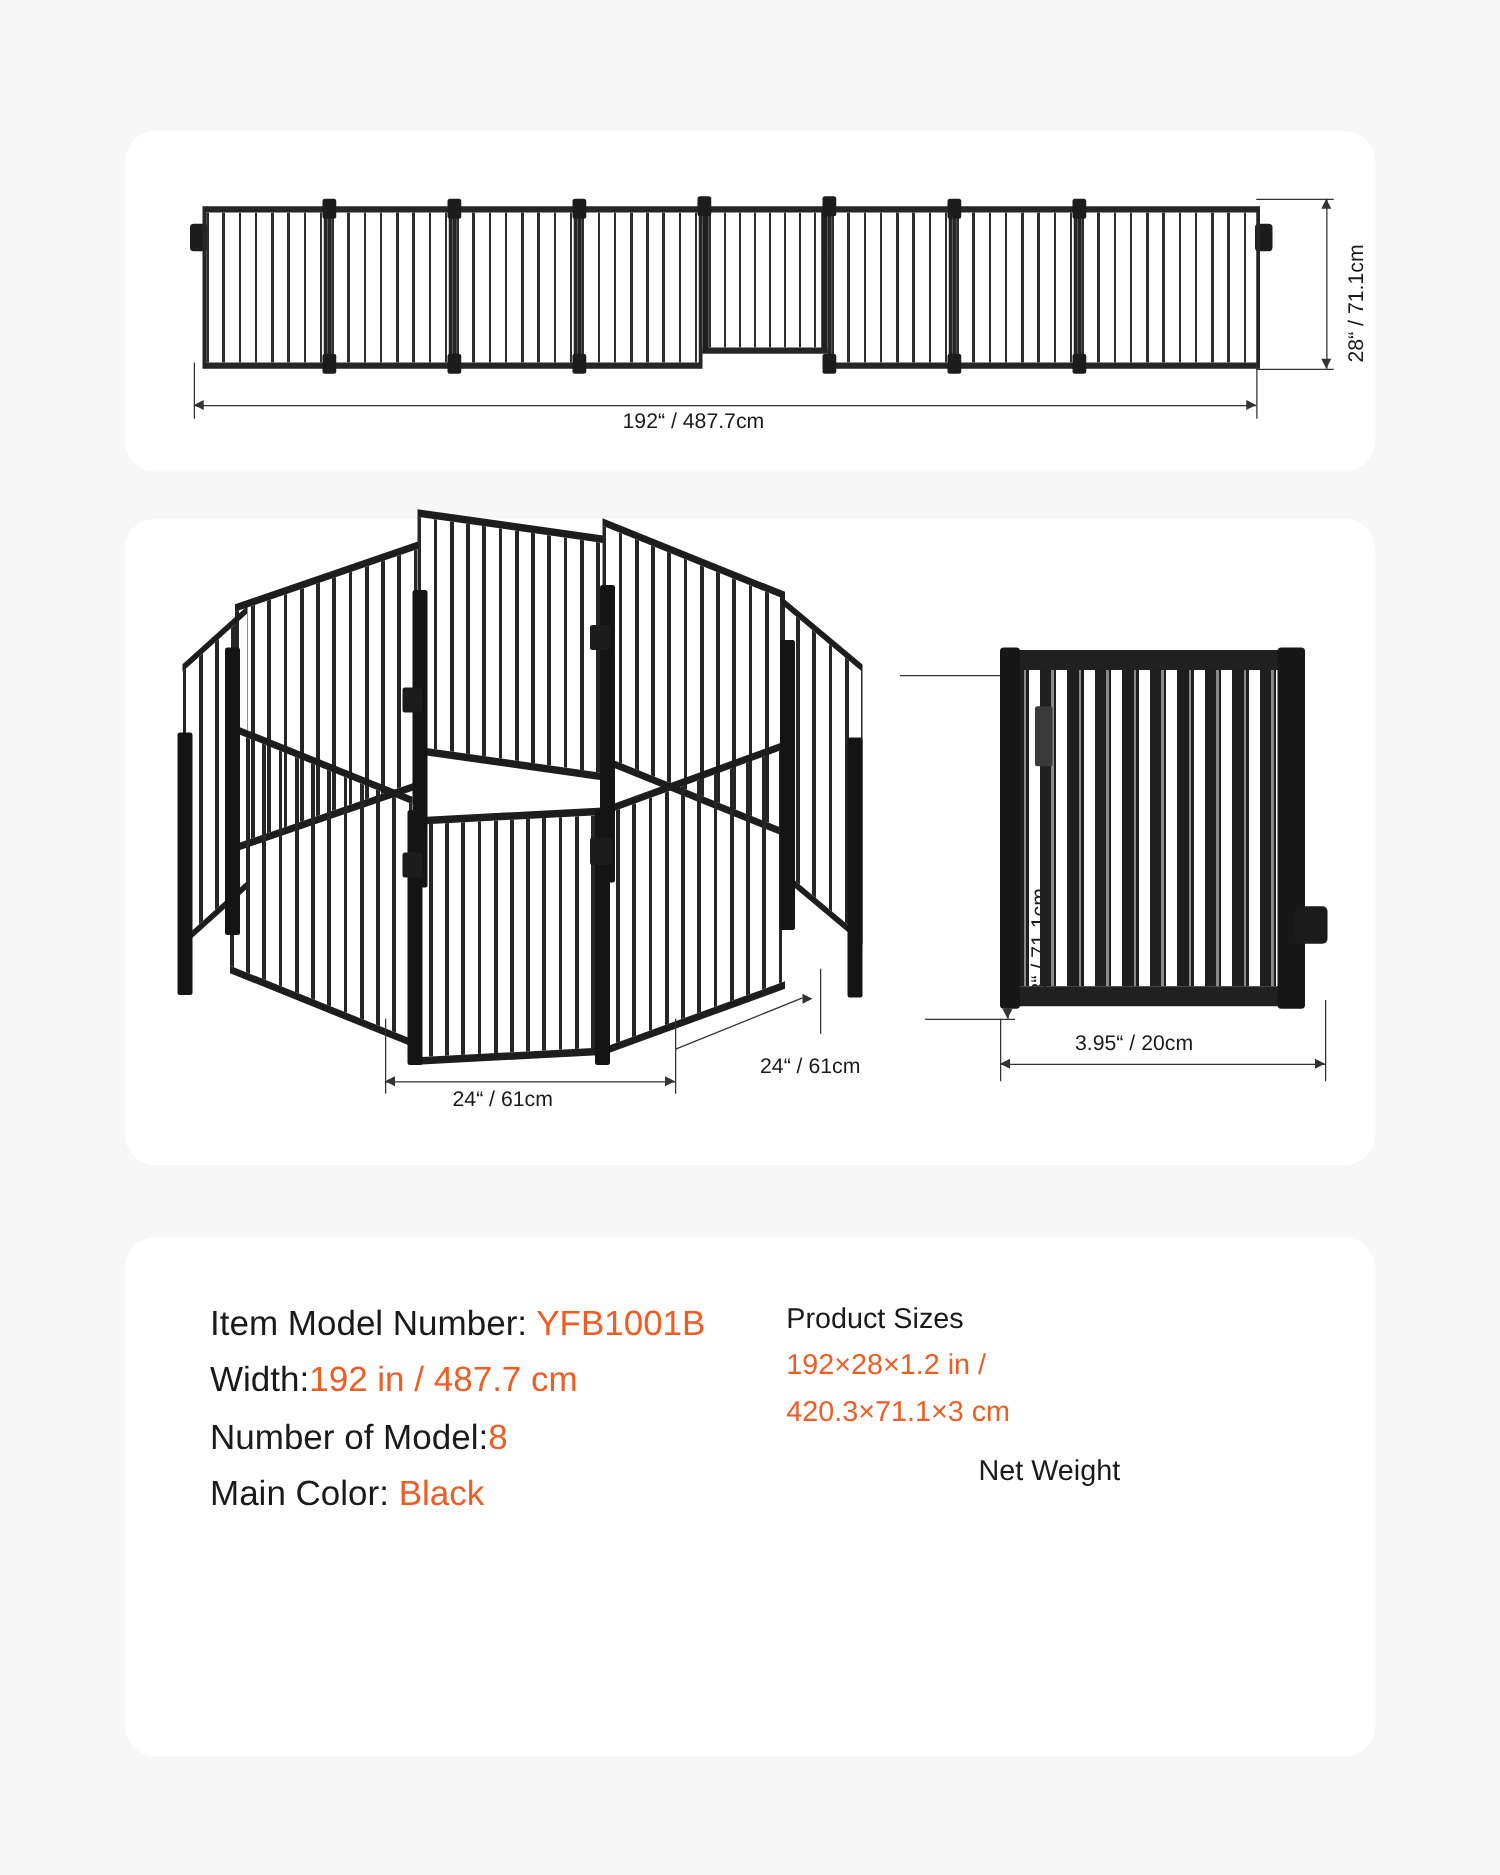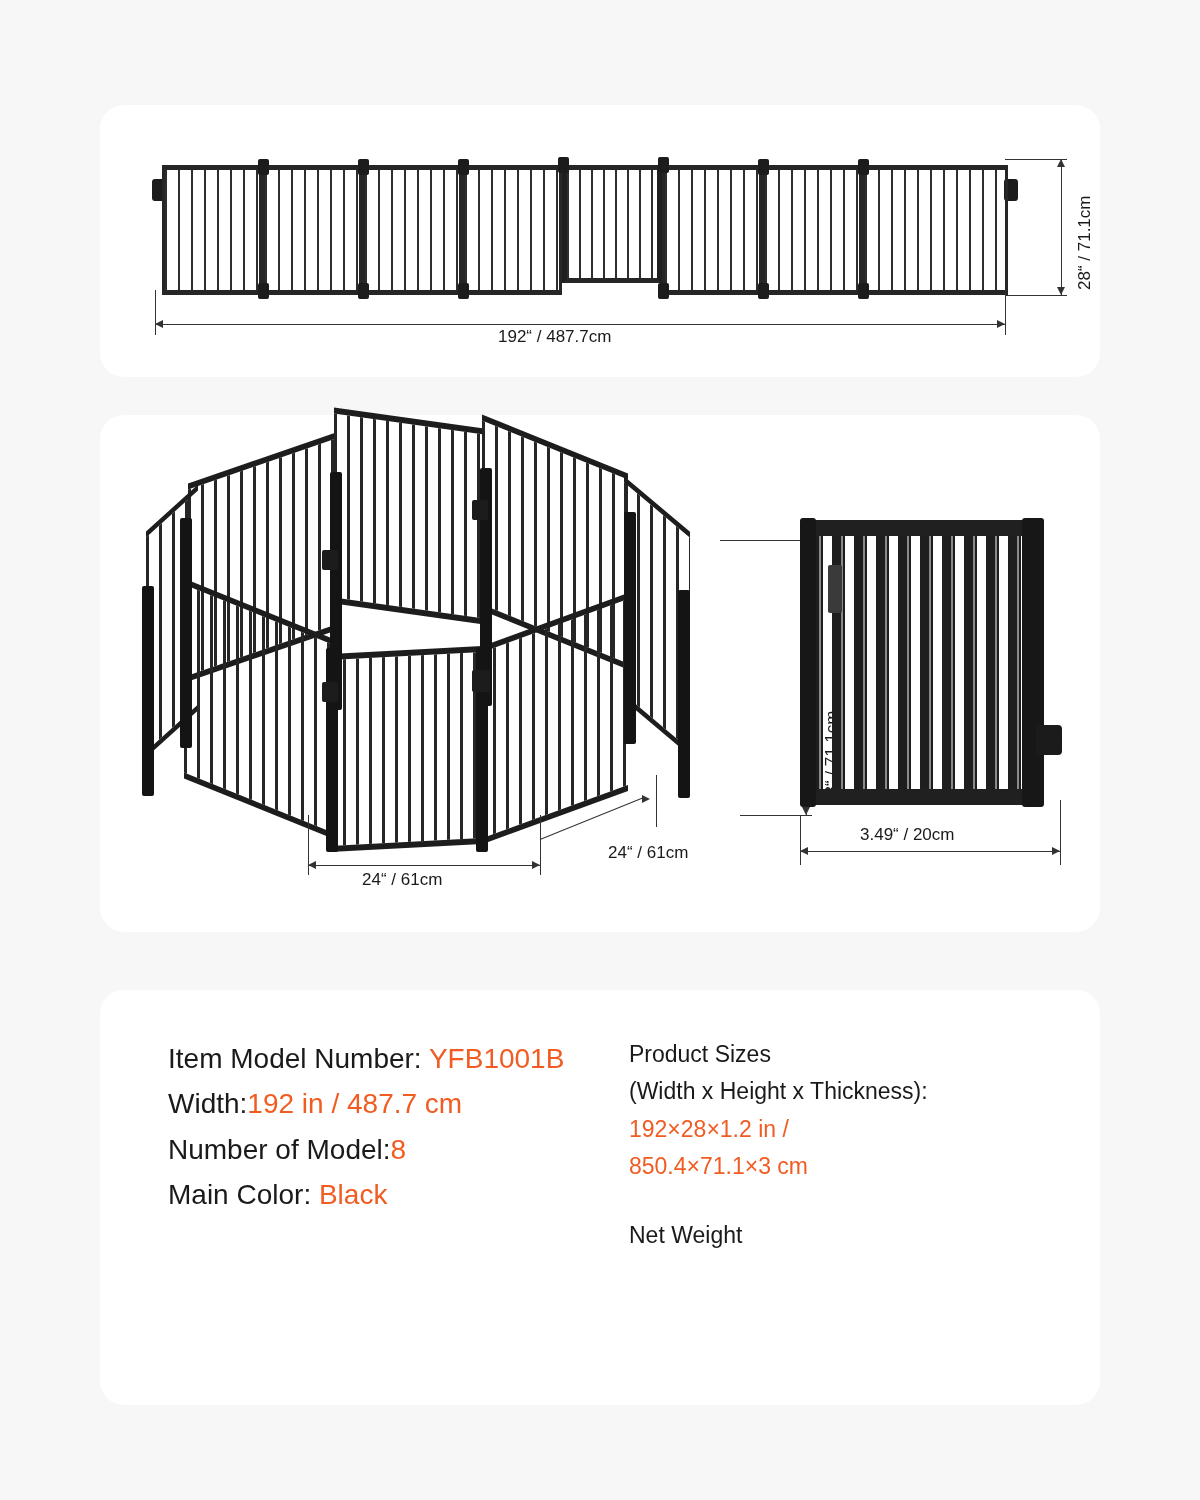--- a/index.html
+++ b/index.html
@@ -257,21 +257,21 @@
     <div class="stack-edge-r"></div>
     <div class="stack-latch"></div>
     <div class="stack-tag"></div>
   </div>
 
   <div class="tick-v" style="left:700px; top:400px; height:50px;"></div>
   <div class="tick-v" style="left:960px; top:385px; height:65px;"></div>
   <div class="dim-line-h" style="left:700px; top:436px; width:260px;"></div>
   <div class="arrow arrow-left" style="left:700px; top:432px;"></div>
   <div class="arrow arrow-right" style="left:952px; top:432px;"></div>
-  <div class="dim-label" style="left:760px; top:410px;">3.49“ / 20cm</div>
+  <div class="dim-label" style="left:760px; top:410px;">3.95“ / 20cm</div>
 </div>
 
 <div class="card" id="card-specs">
   <div class="specs-grid">
 
     <div class="spec-col">
       <div class="spec-line">
         <span>Item Model Number: </span><span class="val">YFB1001B</span>
       </div>
       <div class="spec-line">
@@ -281,23 +281,22 @@
         <span>Number of Model:</span><span class="val">8</span>
       </div>
       <div class="spec-line">
         <span>Main Color: </span><span class="val">Black</span>
       </div>
     </div>
 
     <div class="spec-col">
       <div class="spec-block">
         <div class="hdr">Product Sizes</div>
-        <div class="hdr">(Width x Height x Thickness):</div>
         <span class="val">192×28×1.2 in /</span>
-        <span class="val">850.4×71.1×3 cm</span>
-      </div>
-      <div class="spec-block" style="margin-top:22px;">
+        <span class="val">420.3×71.1×3 cm</span>
+      </div>
+      <div class="spec-block" style="text-align:center;">
         <div class="hdr">Net Weight</div>
       </div>
     </div>
 
   </div>
 </div>
 
 </body></html>

